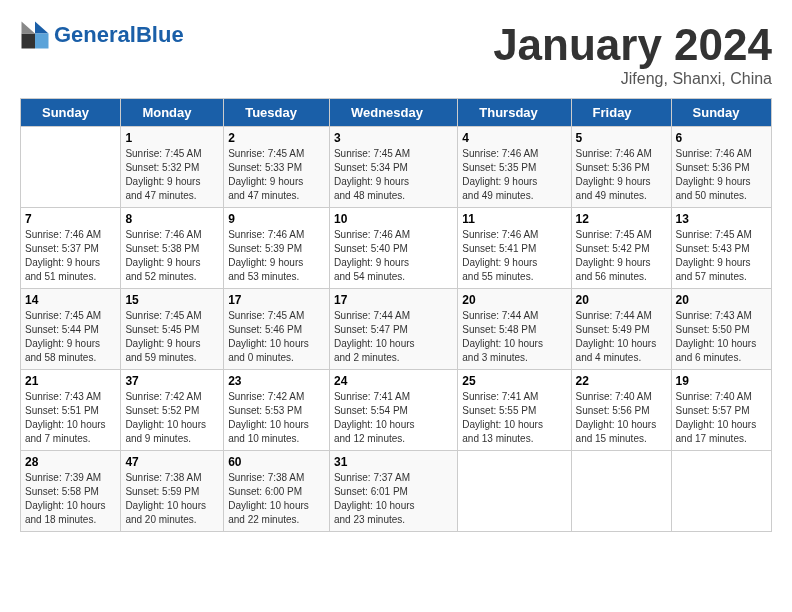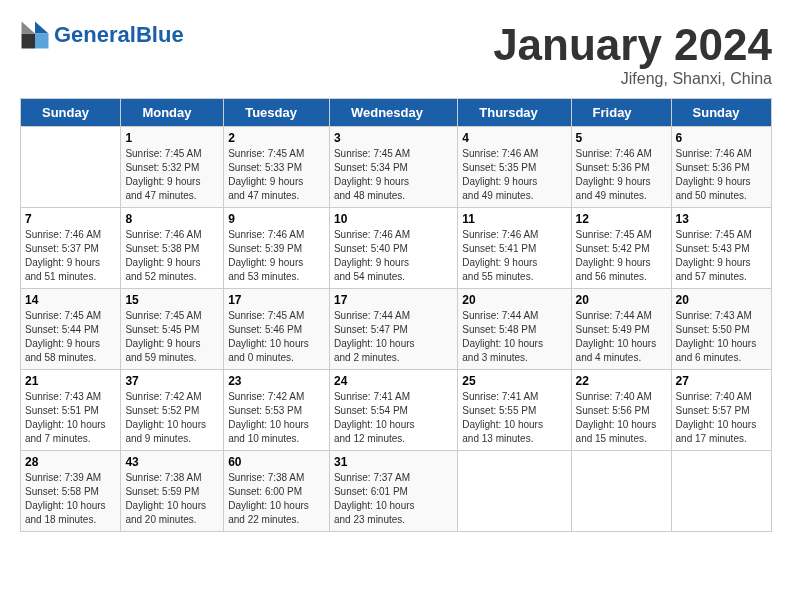--- a/index.html
+++ b/index.html
@@ -230,31 +230,31 @@
         </td>
         <td>
           <span class="day-num">25</span>
           <div class="day-info">Sunrise: 7:41 AM<br>Sunset: 5:55 PM<br>Daylight: 10 hours<br>and 13 minutes.</div>
         </td>
         <td>
           <span class="day-num">22</span>
           <div class="day-info">Sunrise: 7:40 AM<br>Sunset: 5:56 PM<br>Daylight: 10 hours<br>and 15 minutes.</div>
         </td>
         <td>
-          <span class="day-num">27</span>
+          <span class="day-num">19</span>
           <div class="day-info">Sunrise: 7:40 AM<br>Sunset: 5:57 PM<br>Daylight: 10 hours<br>and 17 minutes.</div>
         </td>
       </tr>
       <tr>
         <td>
           <span class="day-num">28</span>
           <div class="day-info">Sunrise: 7:39 AM<br>Sunset: 5:58 PM<br>Daylight: 10 hours<br>and 18 minutes.</div>
         </td>
         <td>
-          <span class="day-num">43</span>
+          <span class="day-num">47</span>
           <div class="day-info">Sunrise: 7:38 AM<br>Sunset: 5:59 PM<br>Daylight: 10 hours<br>and 20 minutes.</div>
         </td>
         <td>
           <span class="day-num">60</span>
           <div class="day-info">Sunrise: 7:38 AM<br>Sunset: 6:00 PM<br>Daylight: 10 hours<br>and 22 minutes.</div>
         </td>
         <td>
           <span class="day-num">31</span>
           <div class="day-info">Sunrise: 7:37 AM<br>Sunset: 6:01 PM<br>Daylight: 10 hours<br>and 23 minutes.</div>
         </td>

